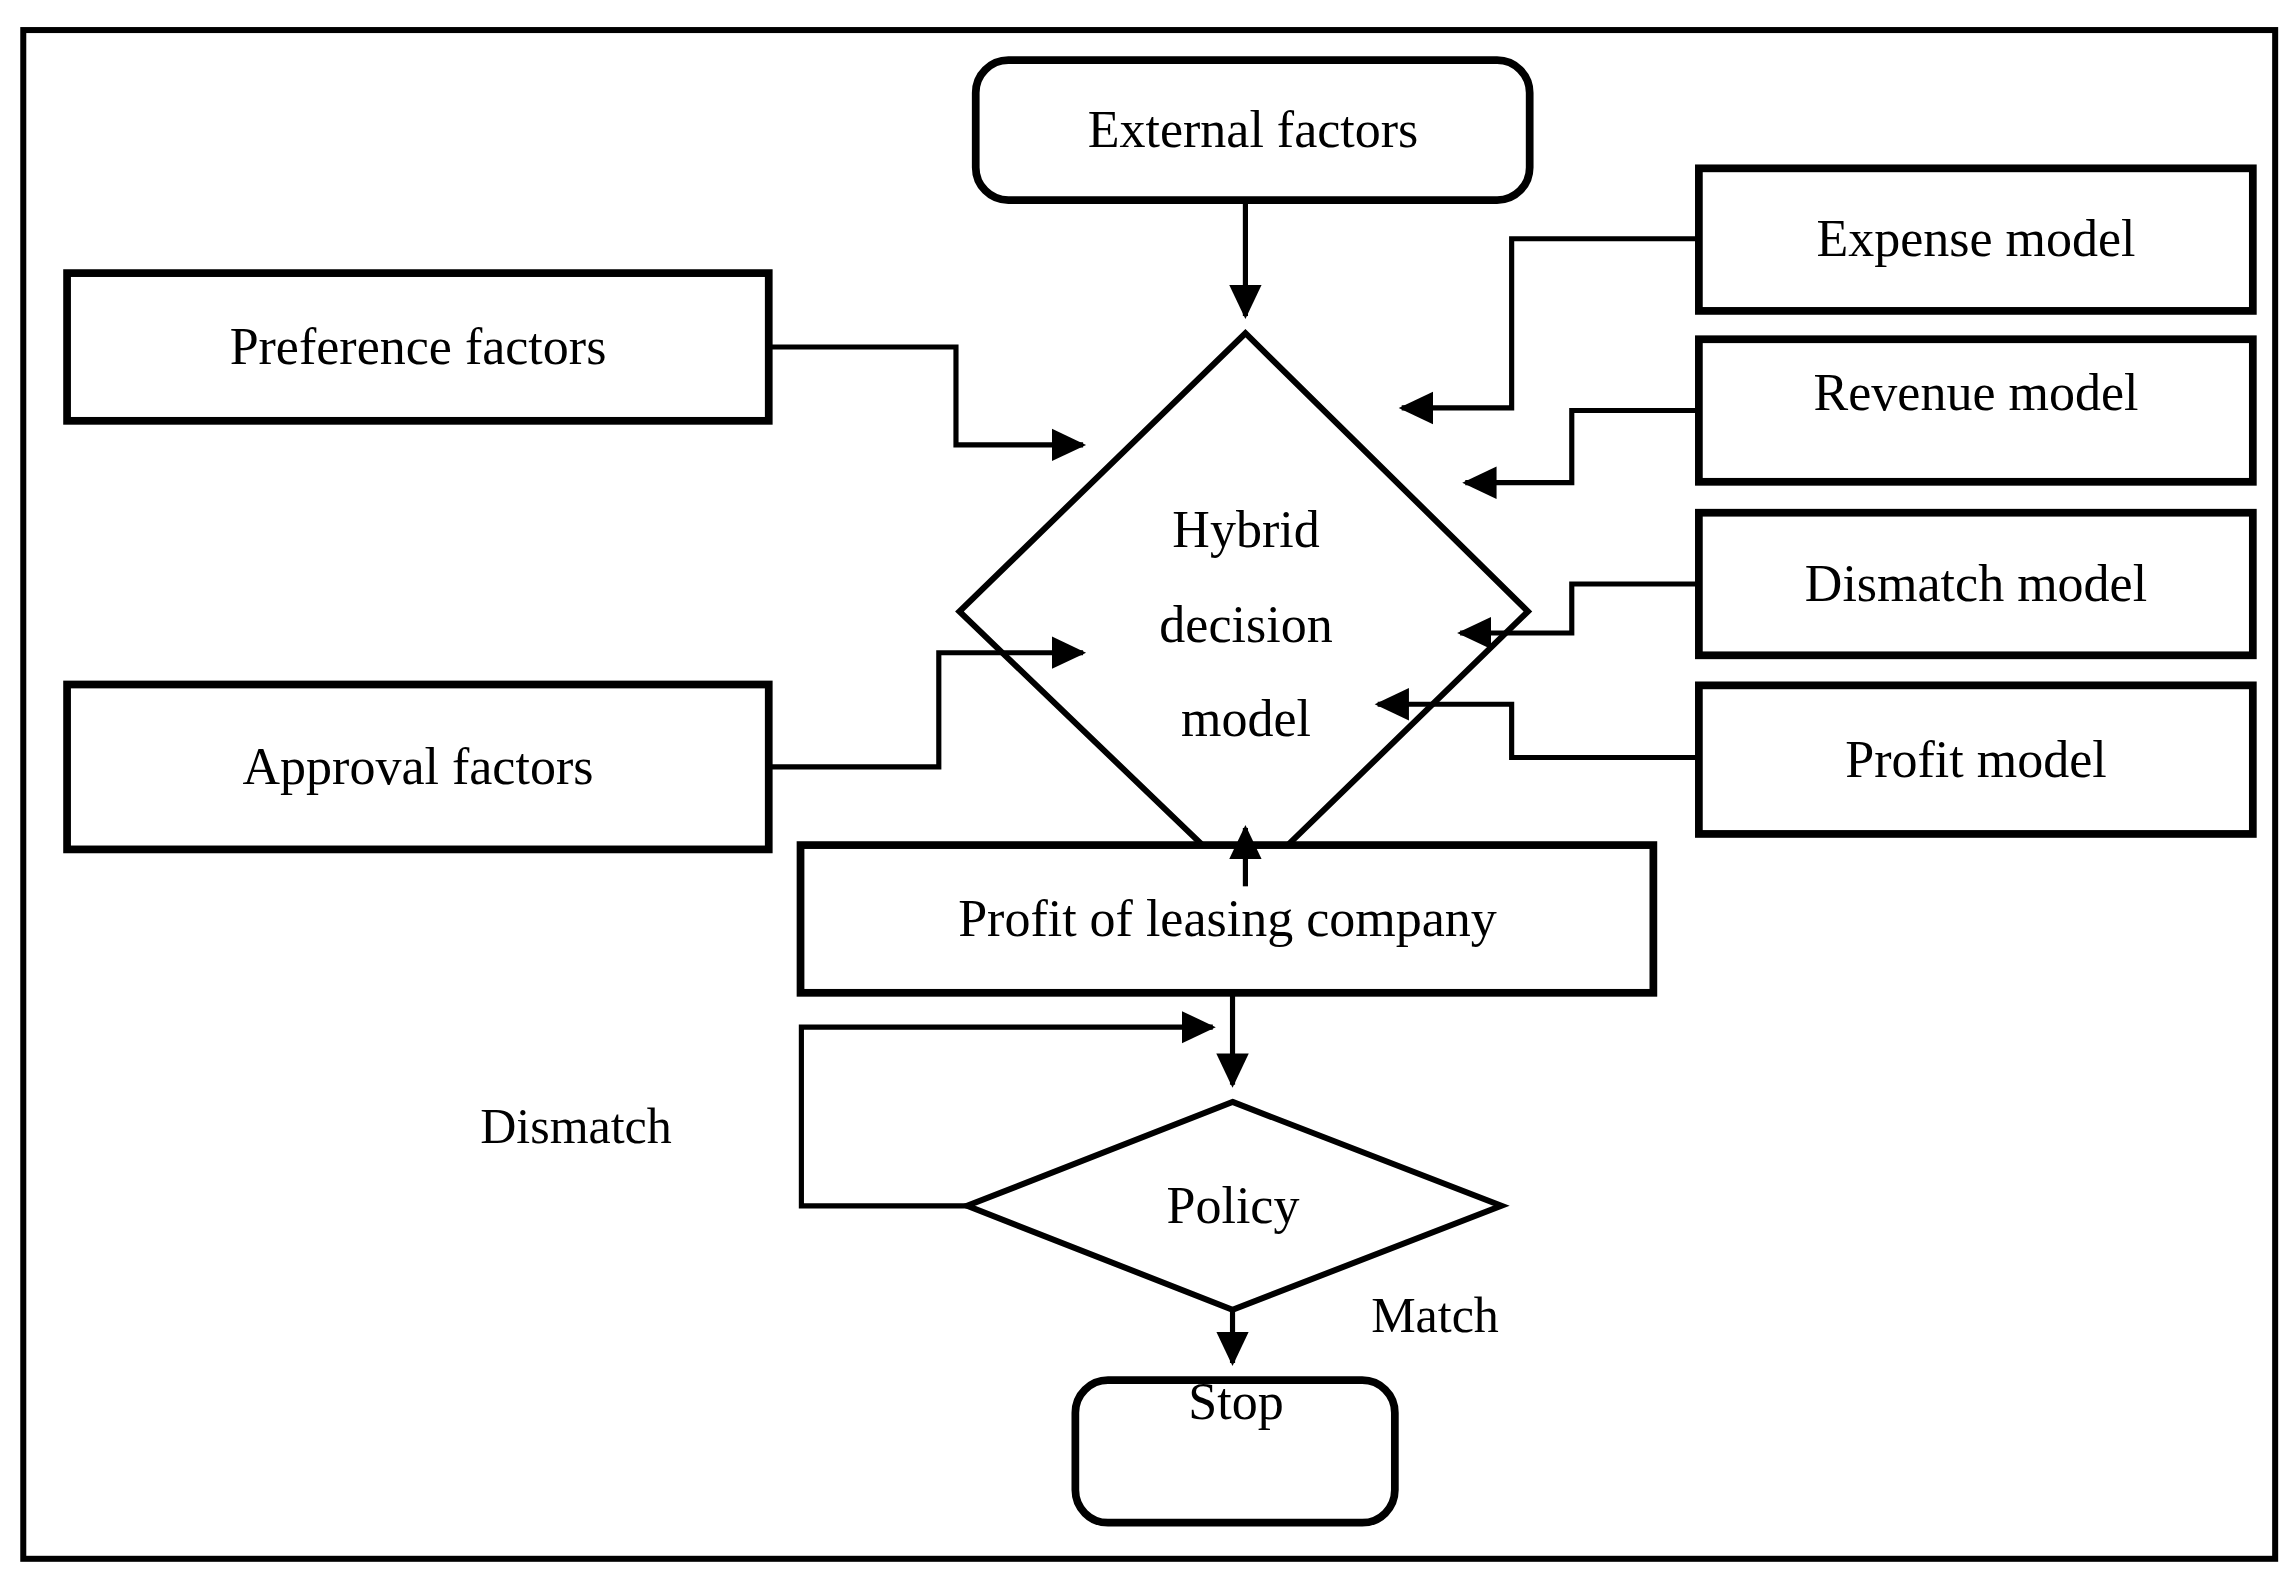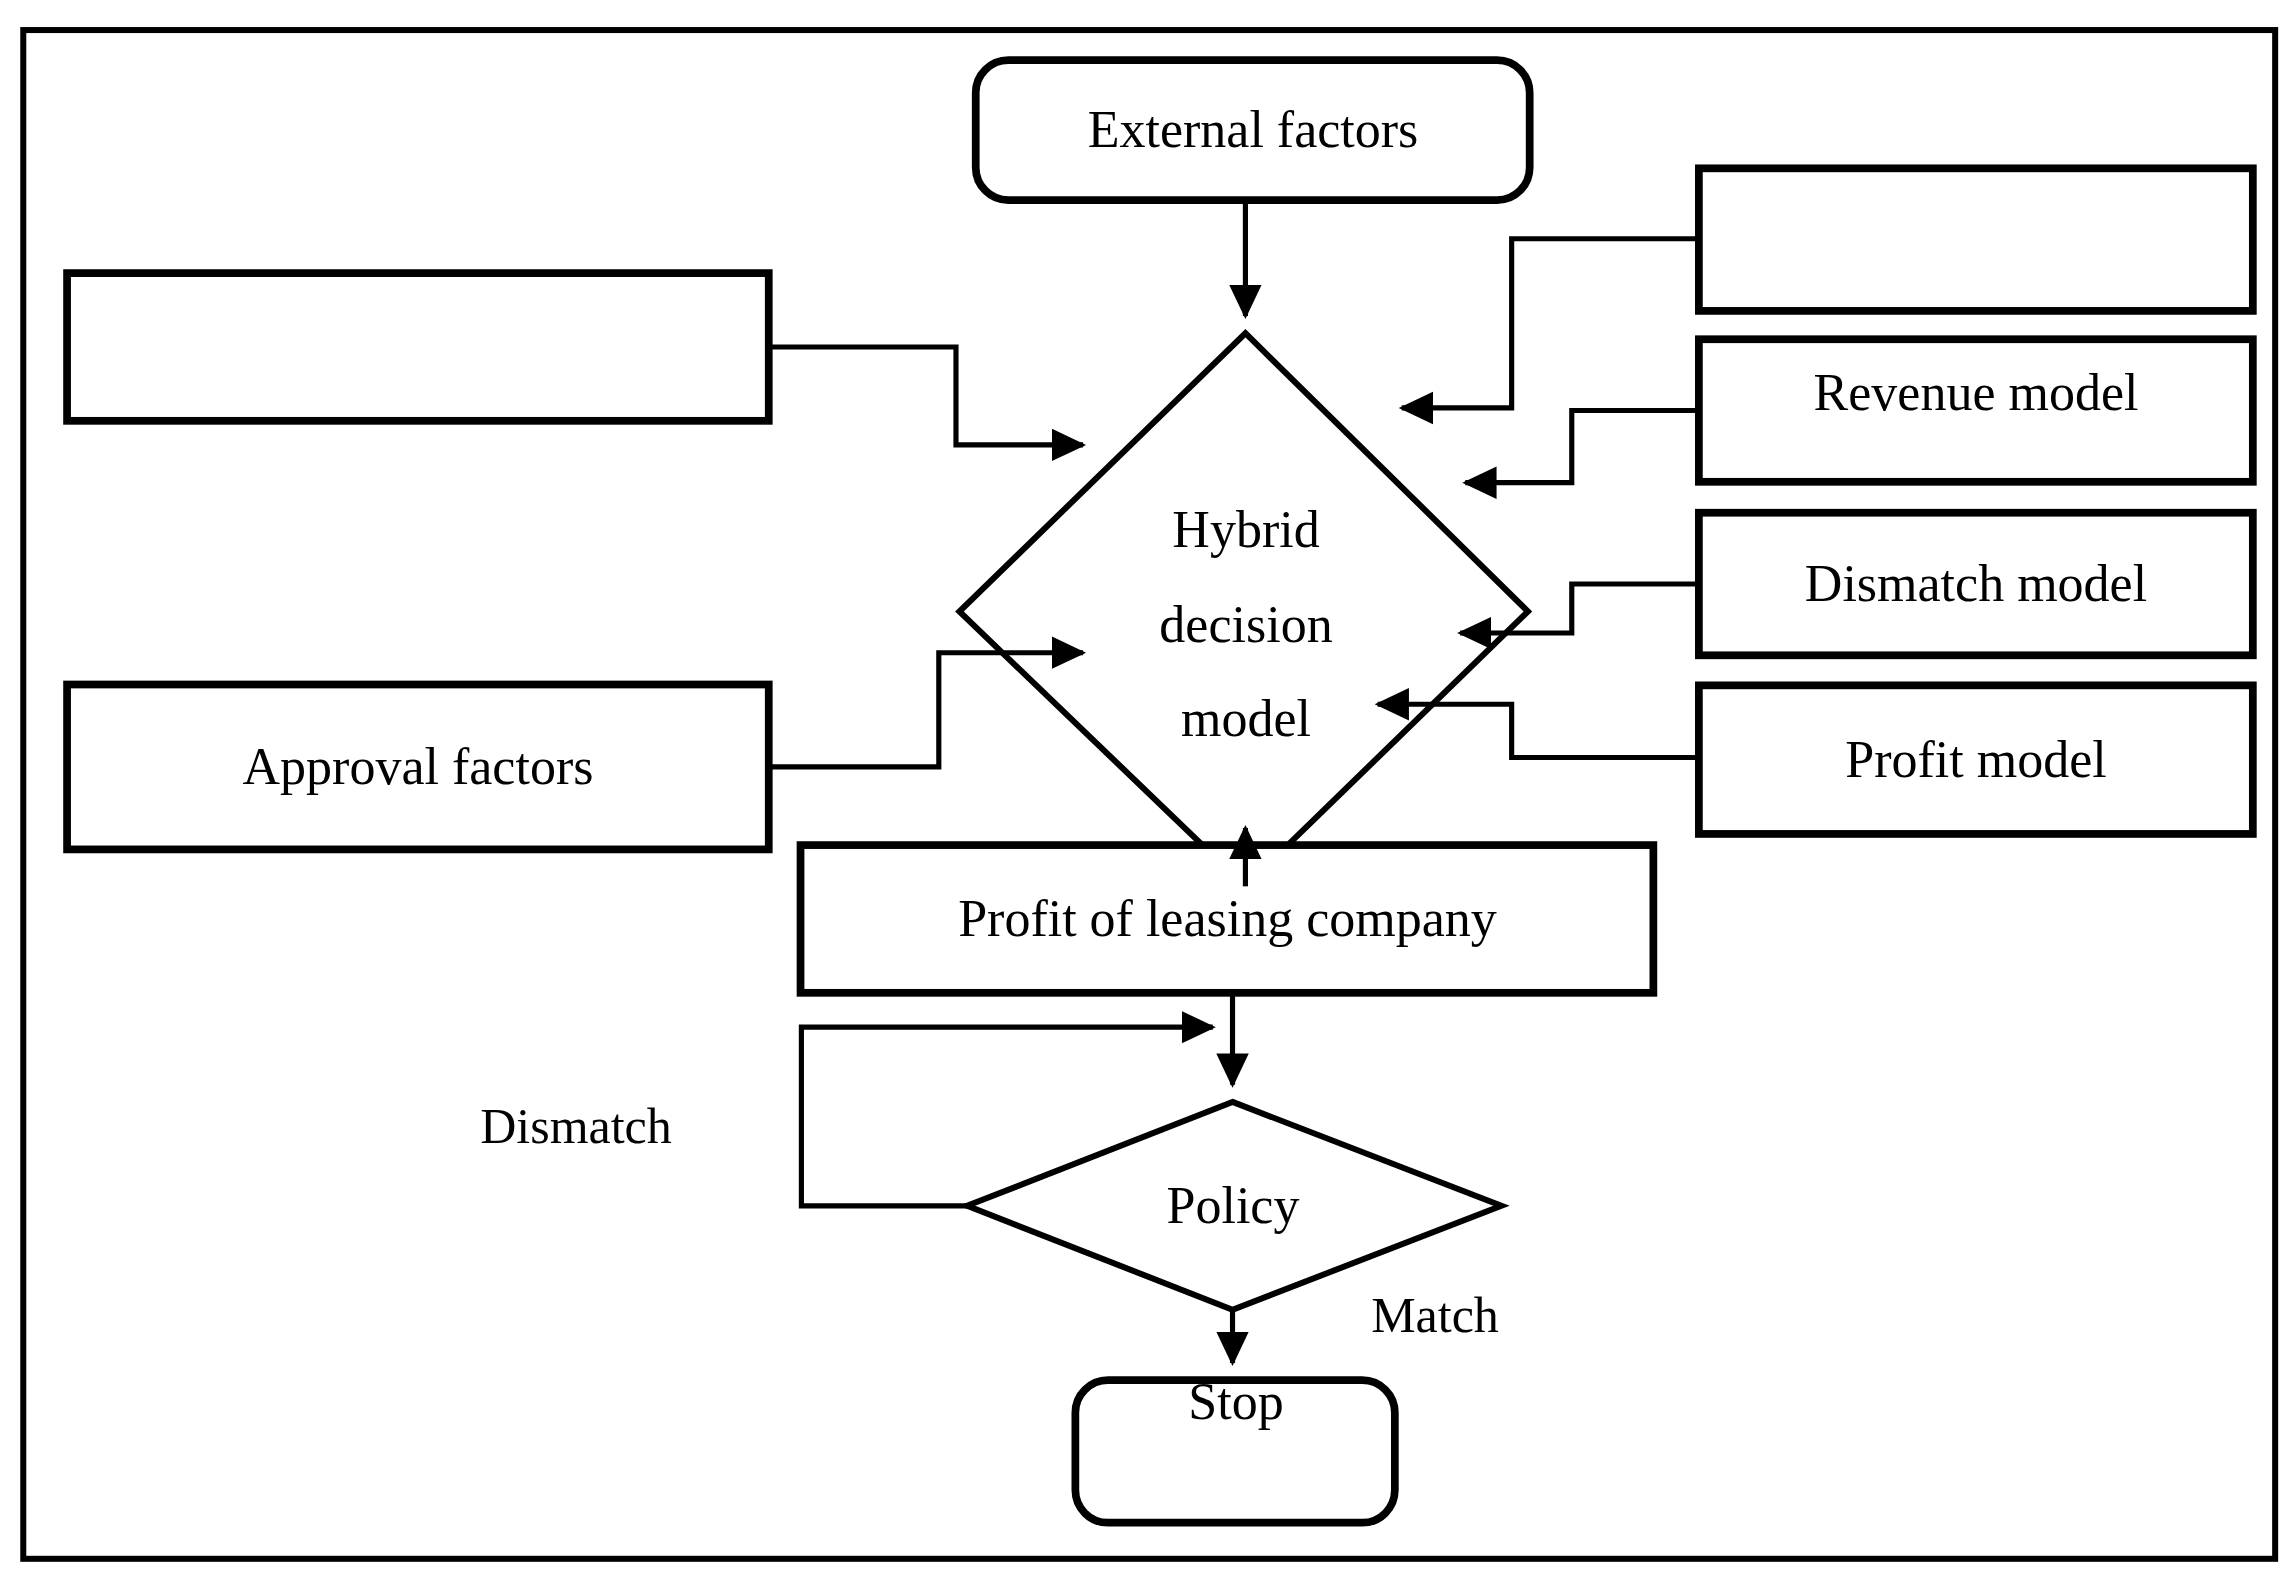--- a/index.html
+++ b/index.html
@@ -96,23 +96,25 @@
 
     <path d="M 1435 1156 L 1435 1263" fill="none" stroke="#000000" stroke-width="6" marker-end="url(#arrowFilled)"></path>
 
     <path d="M 1126 1404 L 933 1404 L 933 1196 L 1412 1196" fill="none" stroke="#000000" stroke-width="6" marker-end="url(#arrowFilled)"></path>
 
     <path d="M 1435 1525 L 1435 1587" fill="none" stroke="#000000" stroke-width="6" marker-end="url(#arrowFilled)"></path>
   </svg>
 
   <div class="node-label lbl-box" style="left:976px; top:60px; width:554px; height:140px;text-align:right;">External factors</div>
 
+  <div class="node-label lbl-box" style="left:67px; top:273px; width:702px; height:148px;">Preference factors</div>
 
   <div class="node-label lbl-box" style="left:67px; top:685px; width:702px; height:165px;">Approval factors</div>
 
+  <div class="node-label lbl-box" style="left:1699px; top:168px; width:554px; height:143px;">Expense model</div>
 
   <div class="node-label lbl-box" style="left:1699px; top:322px; width:554px; height:143px;">Revenue model</div>
 
   <div class="node-label lbl-box" style="left:1699px; top:513px; width:554px; height:143px;">Dismatch model</div>
 
   <div class="node-label lbl-box" style="left:1699px; top:686px; width:554px; height:149px;">Profit model</div>
 
   <div class="node-label lbl-diamond stacked" style="left:1031px; top:418px; width:430px; height:388px;">
     <span>Hybrid</span>
     <span>decision</span>

